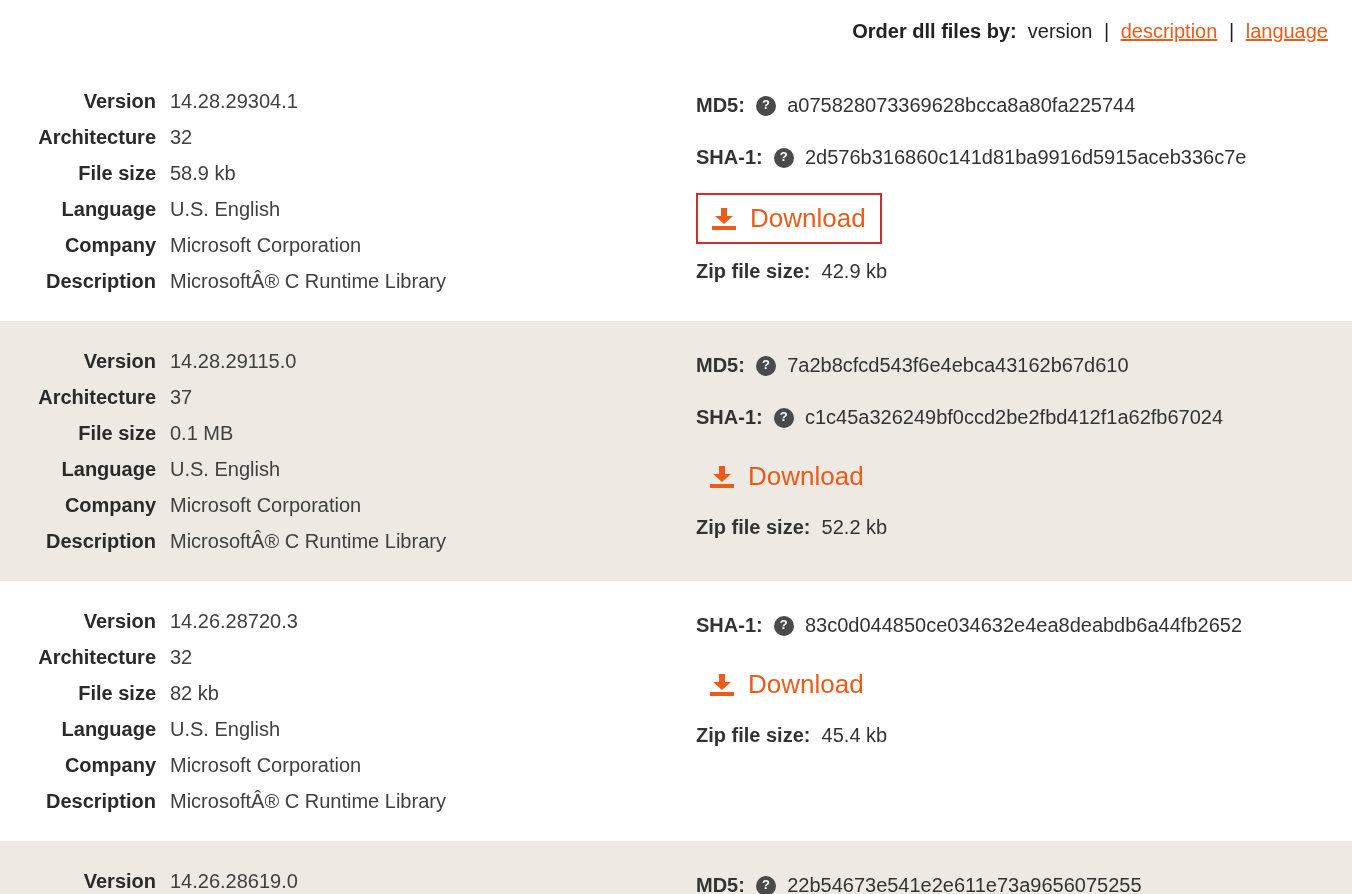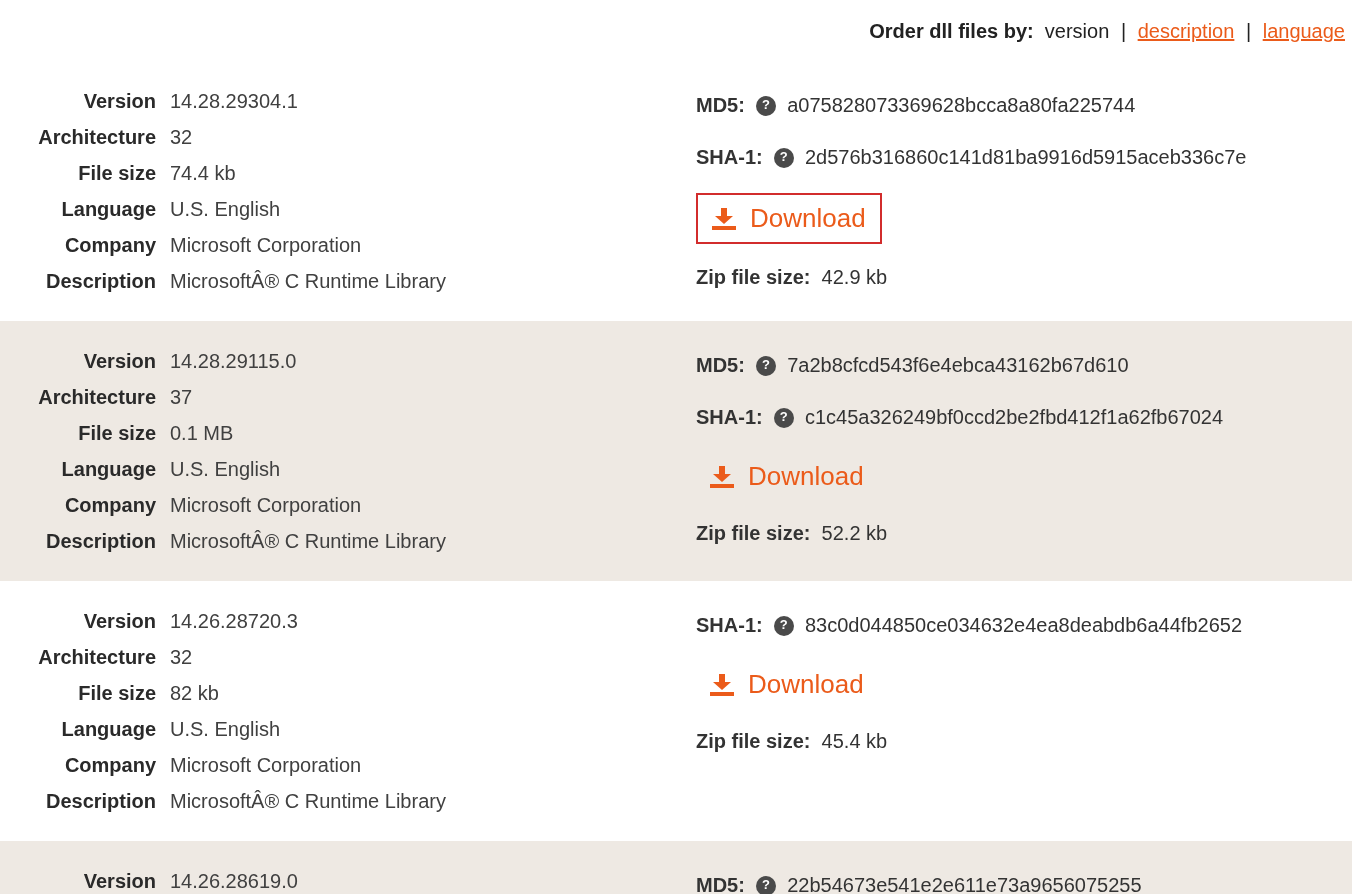--- a/index.html
+++ b/index.html
@@ -8,21 +8,21 @@
     font-family: "Segoe UI", "Helvetica Neue", Arial, sans-serif;
     color: #333;
     background: #fff;
     width: 1352px;
   }
   .page {
     padding: 16px 0 0 0;
   }
   .sortbar {
     text-align: right;
-    padding: 4px 7px 18px 0;
+    padding: 4px 24px 18px 0;
     font-size: 20px;
     color: #222;
   }
   .sortbar .label { font-weight: 700; }
   .sortbar .opt { color: #222; }
   .sortbar .link {
     color: #eb5b1a;
     text-decoration: underline;
     cursor: pointer;
   }
@@ -122,21 +122,21 @@
   .dlicon .bar {
     position: absolute;
     left: 0;
     bottom: 0;
     width: 24px;
     height: 4px;
     background: #eb5b1a;
   }
   .zipline {
     font-size: 20px;
-    margin-top: 22px;
+    margin-top: 16px;
   }
   .zipline .zl { font-weight: 700; }
 </style>
 </head>
 <body>
 
 <div class="page">
   <div class="sortbar">
     <span class="label">Order dll files by:</span>&nbsp;
     <span class="opt">version</span>
@@ -152,21 +152,21 @@
           <div class="kv">
             <div class="k">Version</div>
             <div class="v">14.28.29304.1</div>
           </div>
           <div class="kv">
             <div class="k">Architecture</div>
             <div class="v">32</div>
           </div>
           <div class="kv">
             <div class="k">File size</div>
-            <div class="v">74.4 kb</div>
+            <div class="v">58.9 kb</div>
           </div>
           <div class="kv">
             <div class="k">Language</div>
             <div class="v">U.S. English</div>
           </div>
           <div class="kv">
             <div class="k">Company</div>
             <div class="v">Microsoft Corporation</div>
           </div>
           <div class="kv">

